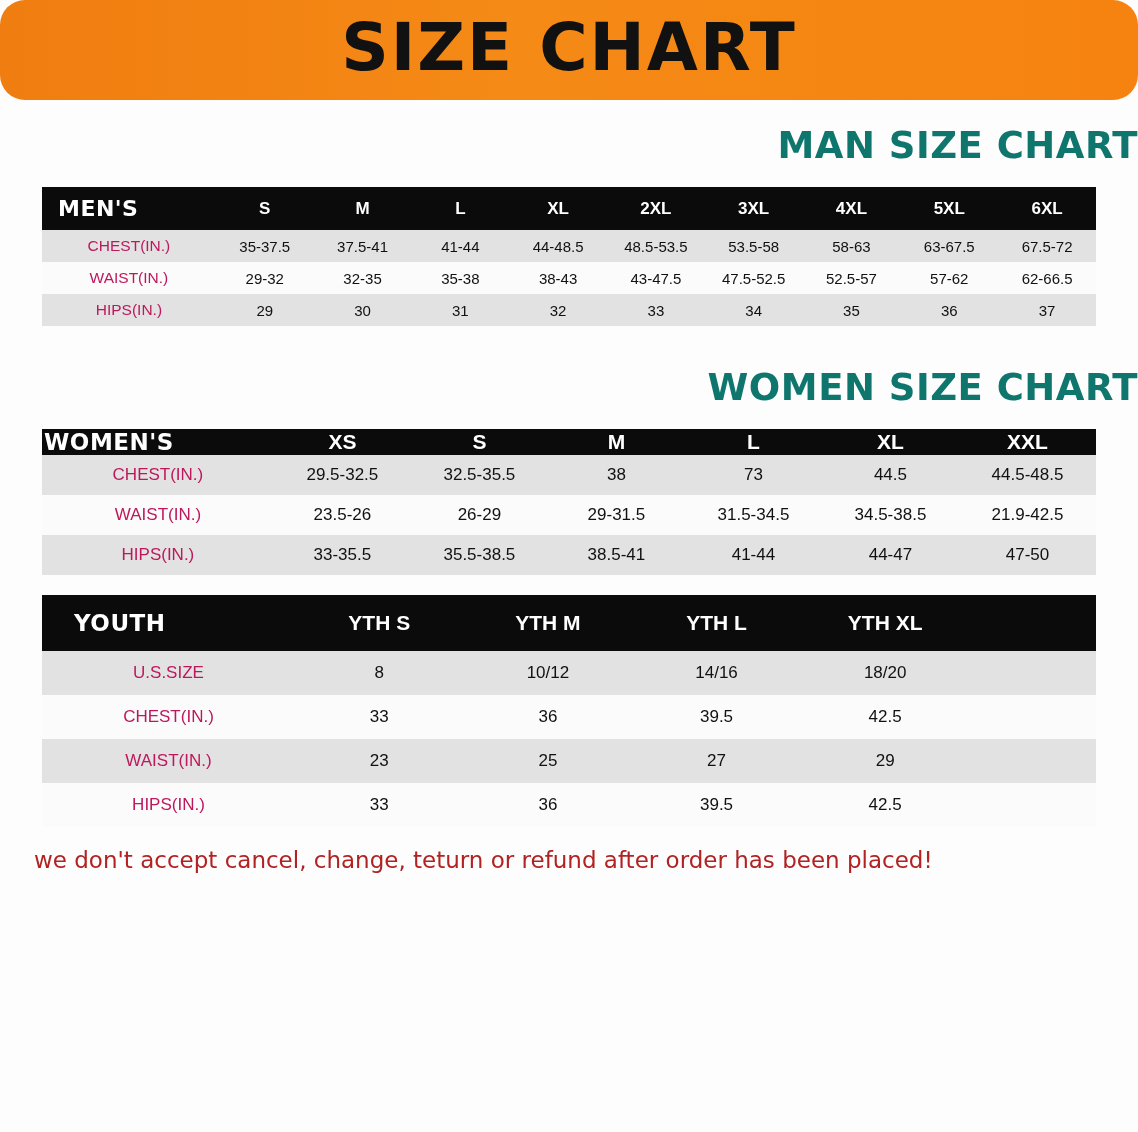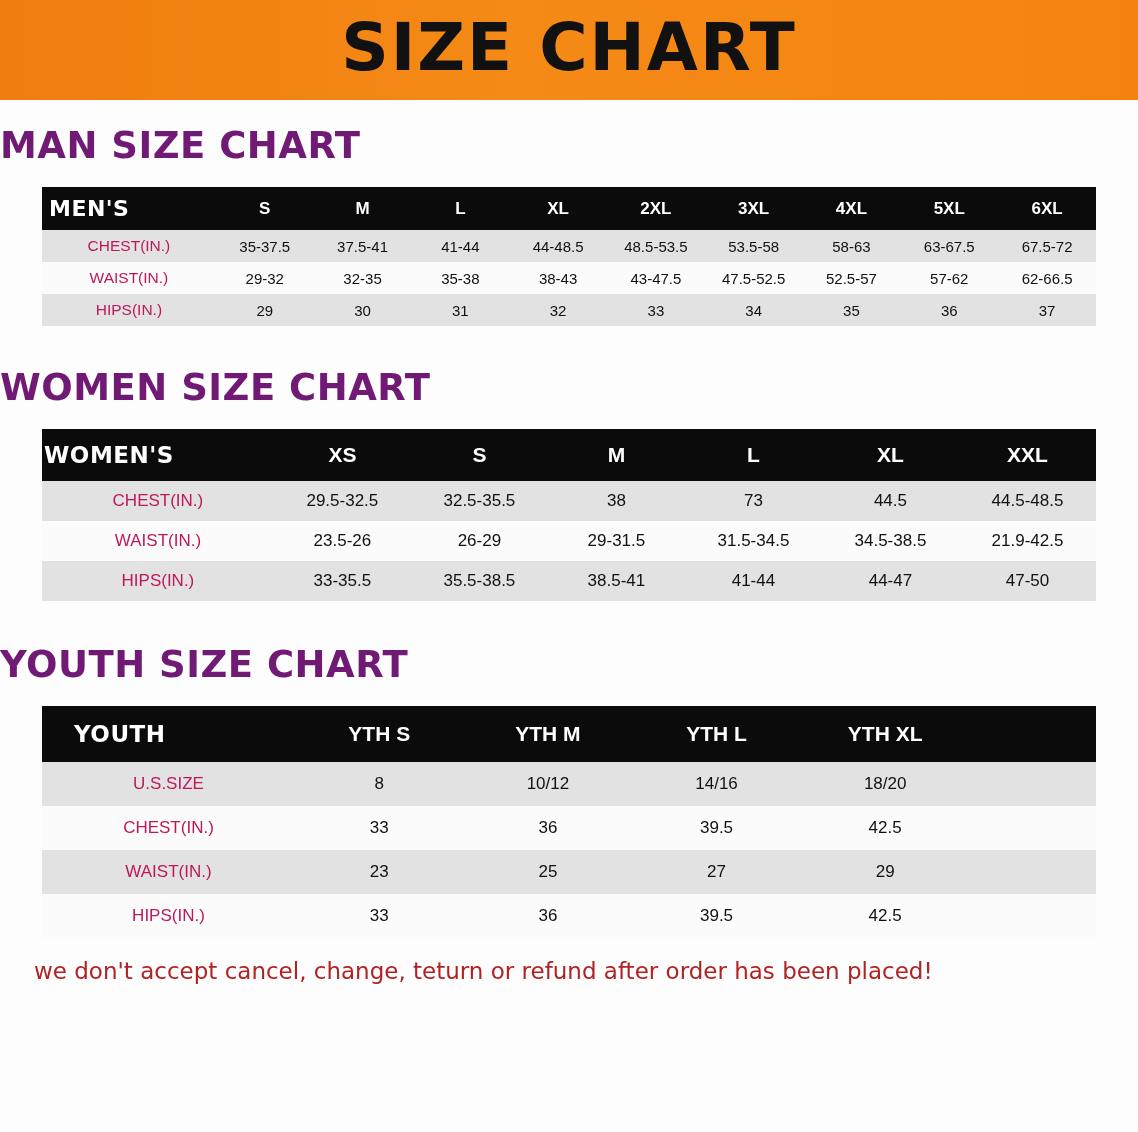--- a/index.html
+++ b/index.html
@@ -19,37 +19,38 @@
     position: relative;
     background: #fdfdfd;
   }
   
   .banner {
     height: 100px;
     background: linear-gradient(90deg, #f07d10 0%, #f58a16 45%, #f6830f 100%);
     display: flex;
     align-items: center;
     justify-content: center;
+    border-radius: 25px;
   }
   .banner-title {
     font-family: "DejaVu Sans", sans-serif;
     font-weight: bold;
     font-size: 66px;
     letter-spacing: 2px;
     color: #111;
     line-height: 1;
     margin-top: -4px;
   }
   
   .section-title {
-    text-align: left;
+    text-align: right;
     font-family: "DejaVu Sans", sans-serif;
     font-weight: bold;
     font-size: 37px;
-    color: #701a75;
+    color: #0f766e;
     letter-spacing: 0.5px;
   }
   .mst { margin-top: 24px; }
   .wst { margin-top: 40px; }
   .yst { margin-top: 42px; }
 
   
   .table-wrap {
     padding: 0 42px;
     margin-top: 20px;
@@ -63,21 +64,21 @@
     background: #0b0b0b;
     color: #ffffff;
     font-weight: bold;
     text-align: center;
     padding: 9px 2px;
     font-size: 17px;
     font-family: "Liberation Sans", sans-serif;
   }
   thead th.first {
     text-align: left;
-    padding-left: 7px;
+    padding-left: 16px;
     font-size: 21px;
     letter-spacing: 0.5px;
     font-family: "DejaVu Sans", sans-serif;
   }
   tbody td {
     text-align: center;
     padding: 7px 2px;
     font-size: 15.5px;
     color: #111;
     font-family: "Liberation Sans", sans-serif;
@@ -90,21 +91,21 @@
   tbody tr.alt td { background: #e2e2e2; }
   tbody tr.plain td { background: #fbfbfb; }
 
   
   #men-table thead th.first { font-size: 22px; }
   #men-table thead th { font-size: 17px; }
   #men-table tbody td { font-size: 15px; }
   #men-table tbody td.first { font-size: 15.5px; }
 
   
-  #women-table thead th { padding: 13px 2px; font-size: 21px; }
+  #women-table thead th { padding: 0 2px; font-size: 21px; }
   #women-table thead th.first { font-size: 23px; }
   #women-table tbody td { font-size: 17px; padding: 10px 2px; }
   #women-table tbody td.first { font-size: 17px; }
 
   
   #youth-table thead th { padding: 15px 2px; font-size: 21px; }
   #youth-table thead th.first { font-size: 23px; padding-left: 32px; }
   #youth-table tbody td { font-size: 17px; padding: 12px 10px; }
   #youth-table tbody td.first { font-size: 17px; }
 
@@ -233,21 +234,20 @@
             <td>35.5-38.5</td>
             <td>38.5-41</td>
             <td>41-44</td>
             <td>44-47</td>
             <td>47-50</td>
           </tr>
         </tbody>
     </table>
   </div>
 
-  <div class="section-title yst">YOUTH SIZE CHART</div>
   <div class="table-wrap">
     <table id="youth-table">
       <colgroup>
         <col style="width:24%">
         <col span="4" style="width:16%">
         <col style="width:12%">
       </colgroup>
       <thead>
           <tr>
             <th class="first">YOUTH</th>

